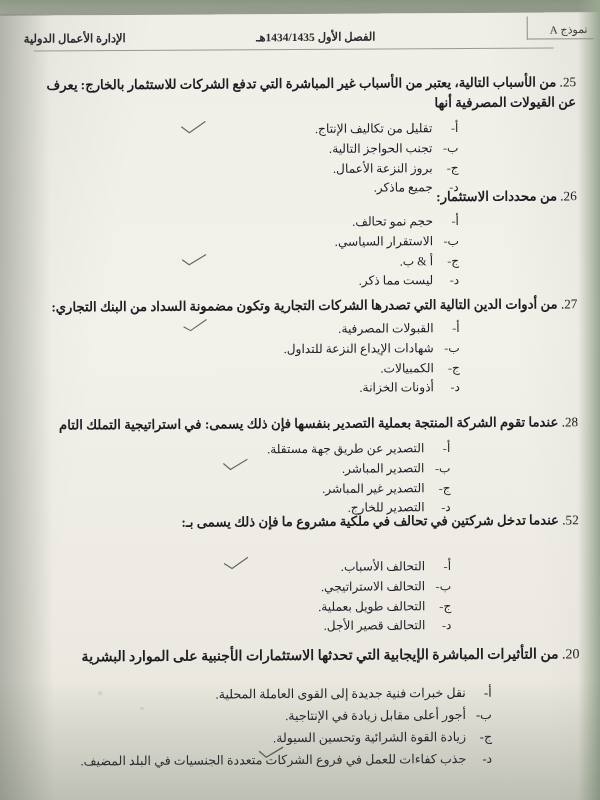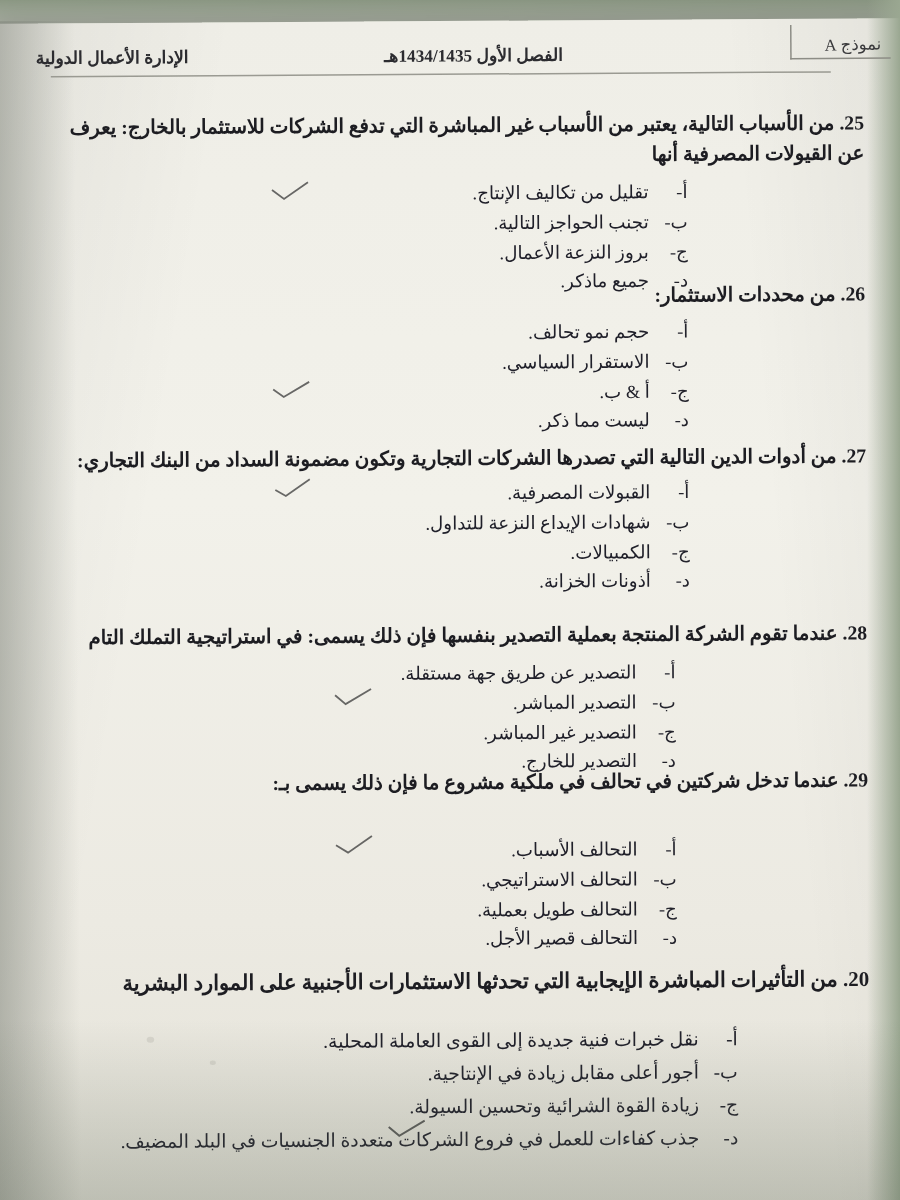--- a/index.html
+++ b/index.html
@@ -112,21 +112,21 @@
     width: 534px;
     right: 22px;
     text-align: right;
     color: #1d1d22;
     font-size: 13.2px;
     line-height: 1.5;
     font-weight: bold;
     letter-spacing: 0.2px;
   }
   .q-num {
-    font-weight: bold;
+    font-weight: normal;
   }
   .opts {
     position: absolute;
     width: 390px;
     right: 110px;
     text-align: right;
     color: #20202a;
     font-size: 12.2px;
     line-height: 1.62;
   }
@@ -237,21 +237,21 @@
       <div class="opt"><span class="opt-l">ج-</span><span>التصدير غير المباشر.</span></div>
       <div class="opt"><span class="opt-l">د-</span><span>التصدير للخارج.</span></div>
     </div>
     <div class="mark" style="top:457px; right:352px;">
       <svg width="26" height="14" viewBox="0 0 26 14">
           <path d="M1 6 L8 12 L25 2" stroke="#3a3a3a" stroke-width="1.2" fill="none" opacity="0.75"></path>
         </svg>
     </div>
 
     <div class="q" style="top:512px;">
-      <span class="q-num">29.</span>
+      <span class="q-num">52.</span>
       <span>عندما تدخل شركتين في تحالف في ملكية مشروع ما فإن ذلك يسمى بـ:</span>
     </div>
     <div class="opts indent-b" style="top:558px;">
       <div class="opt"><span class="opt-l">أ-</span><span>التحالف الأسباب.</span></div>
       <div class="opt"><span class="opt-l">ب-</span><span>التحالف الاستراتيجي.</span></div>
       <div class="opt"><span class="opt-l">ج-</span><span>التحالف طويل بعملية.</span></div>
       <div class="opt"><span class="opt-l">د-</span><span>التحالف قصير الأجل.</span></div>
     </div>
     <div class="mark" style="top:556px; right:352px;">
       <svg width="26" height="14" viewBox="0 0 26 14">

